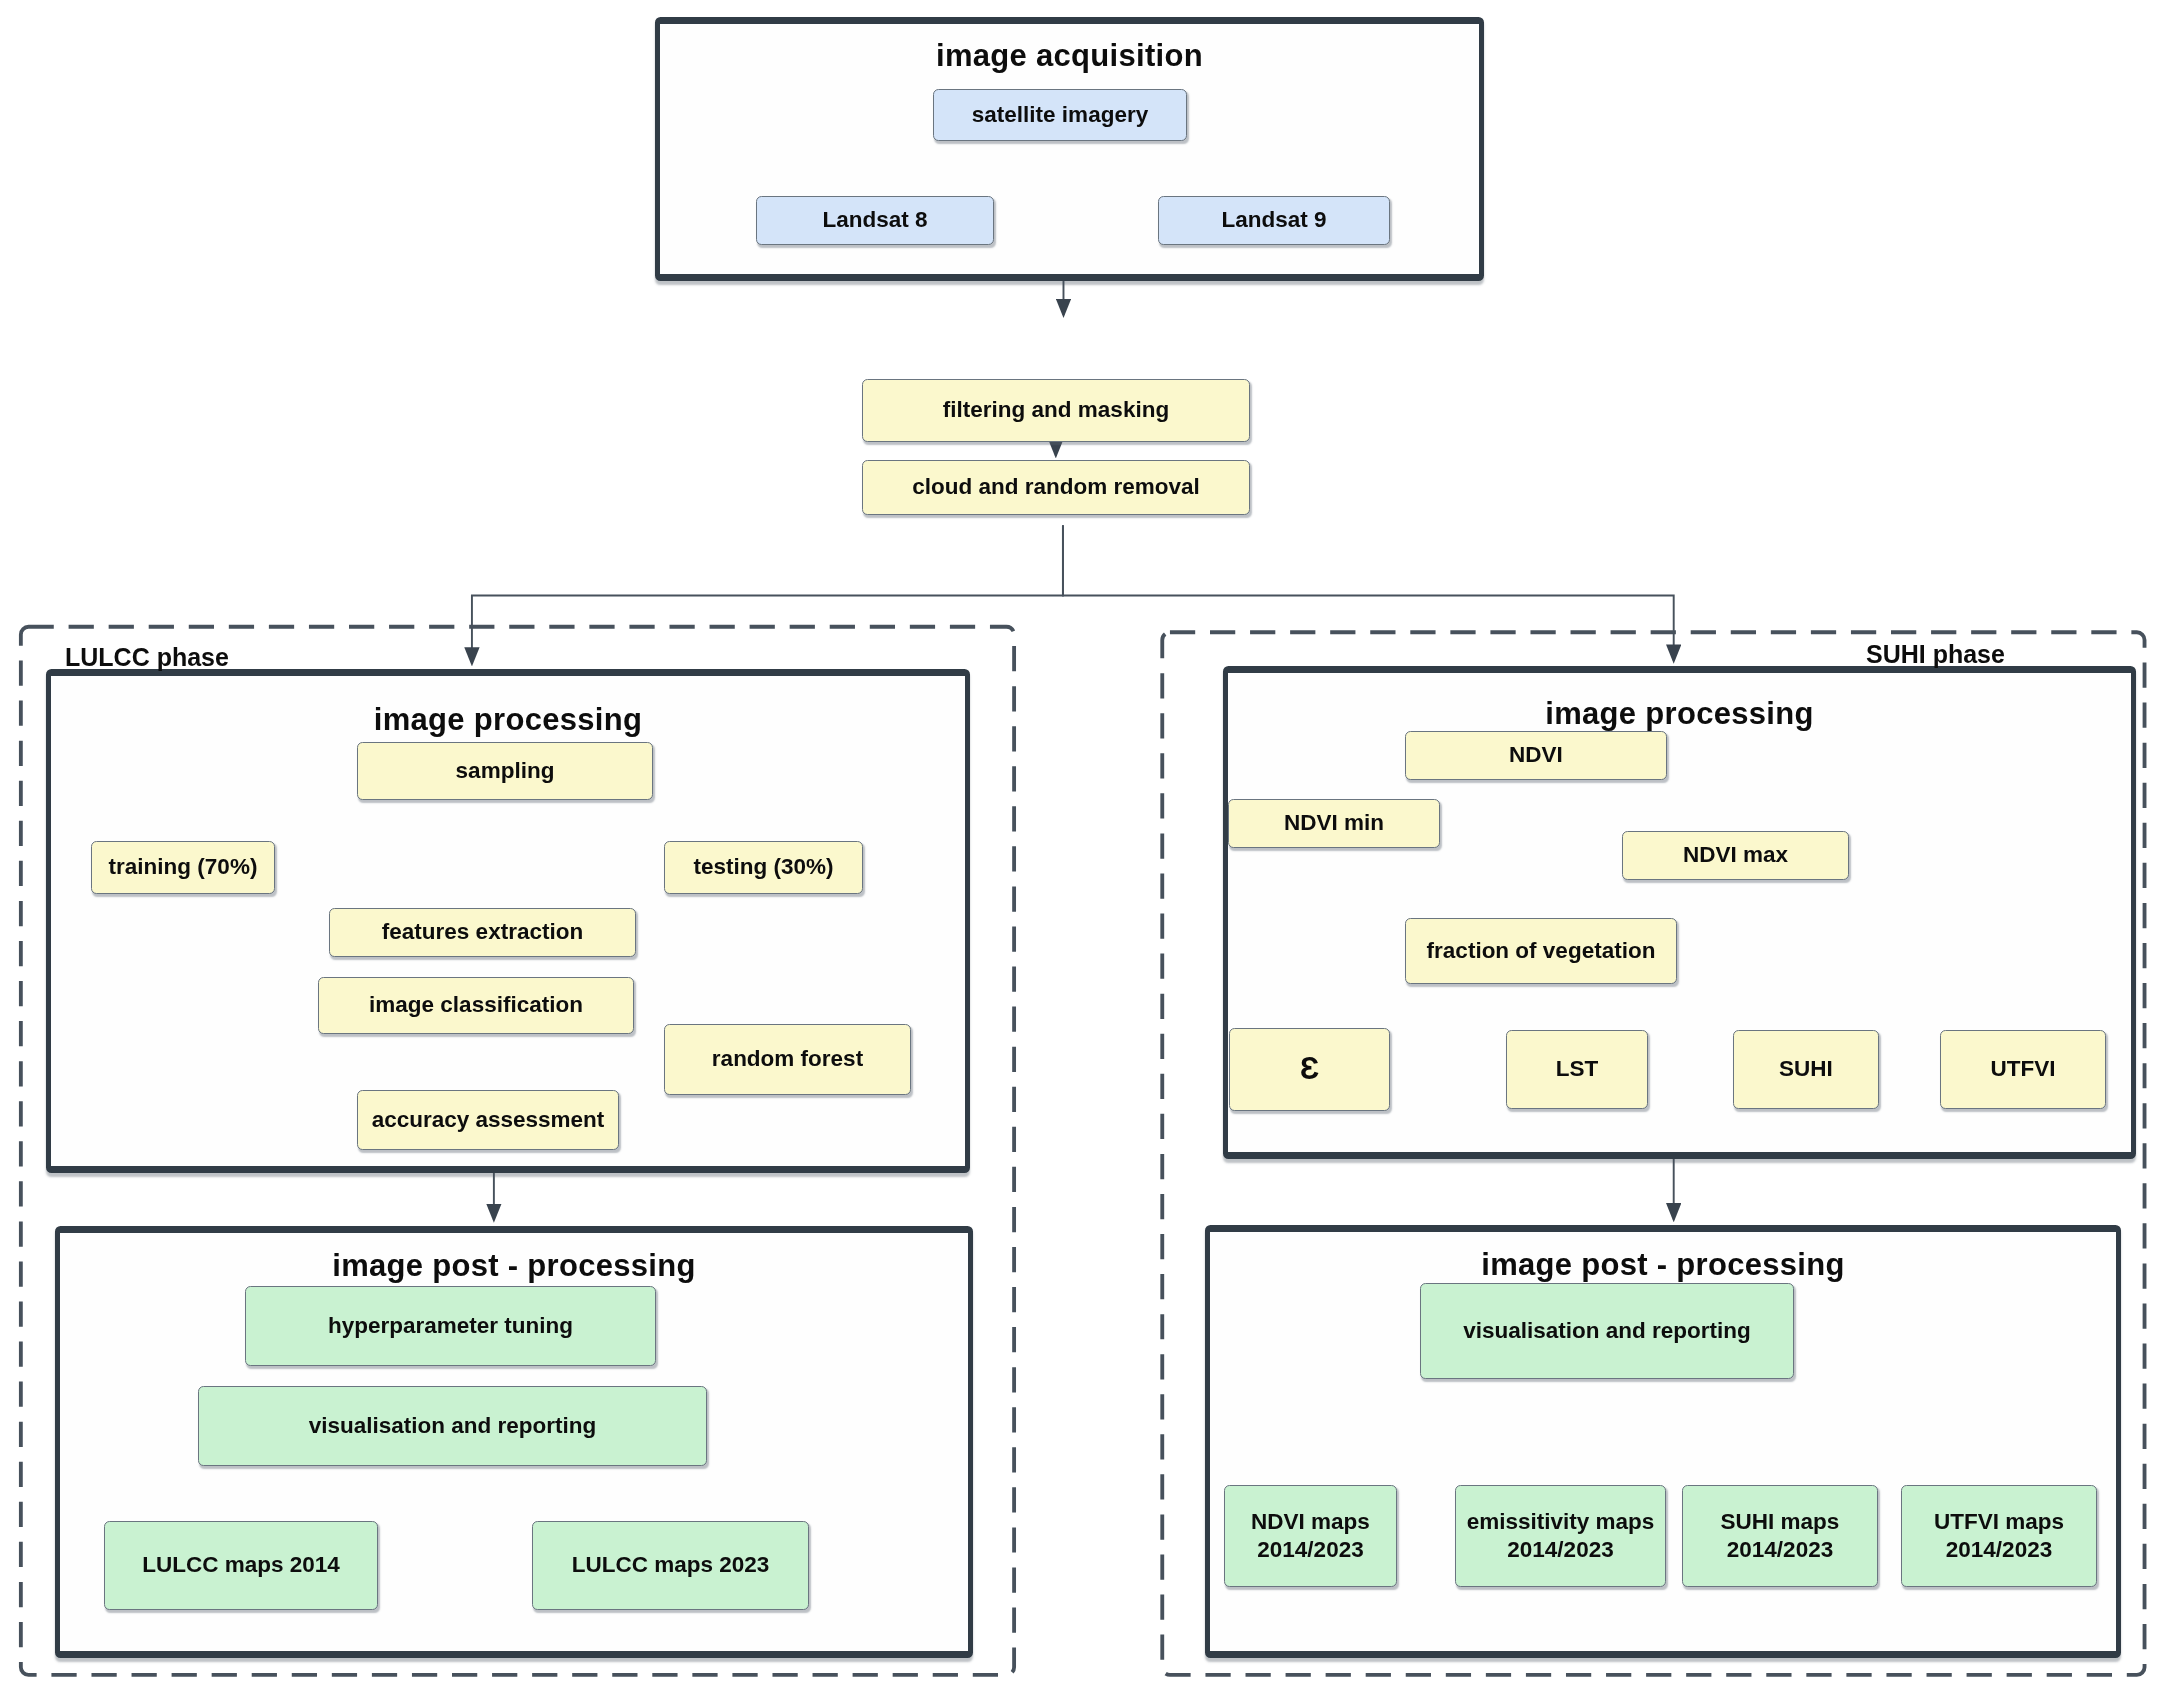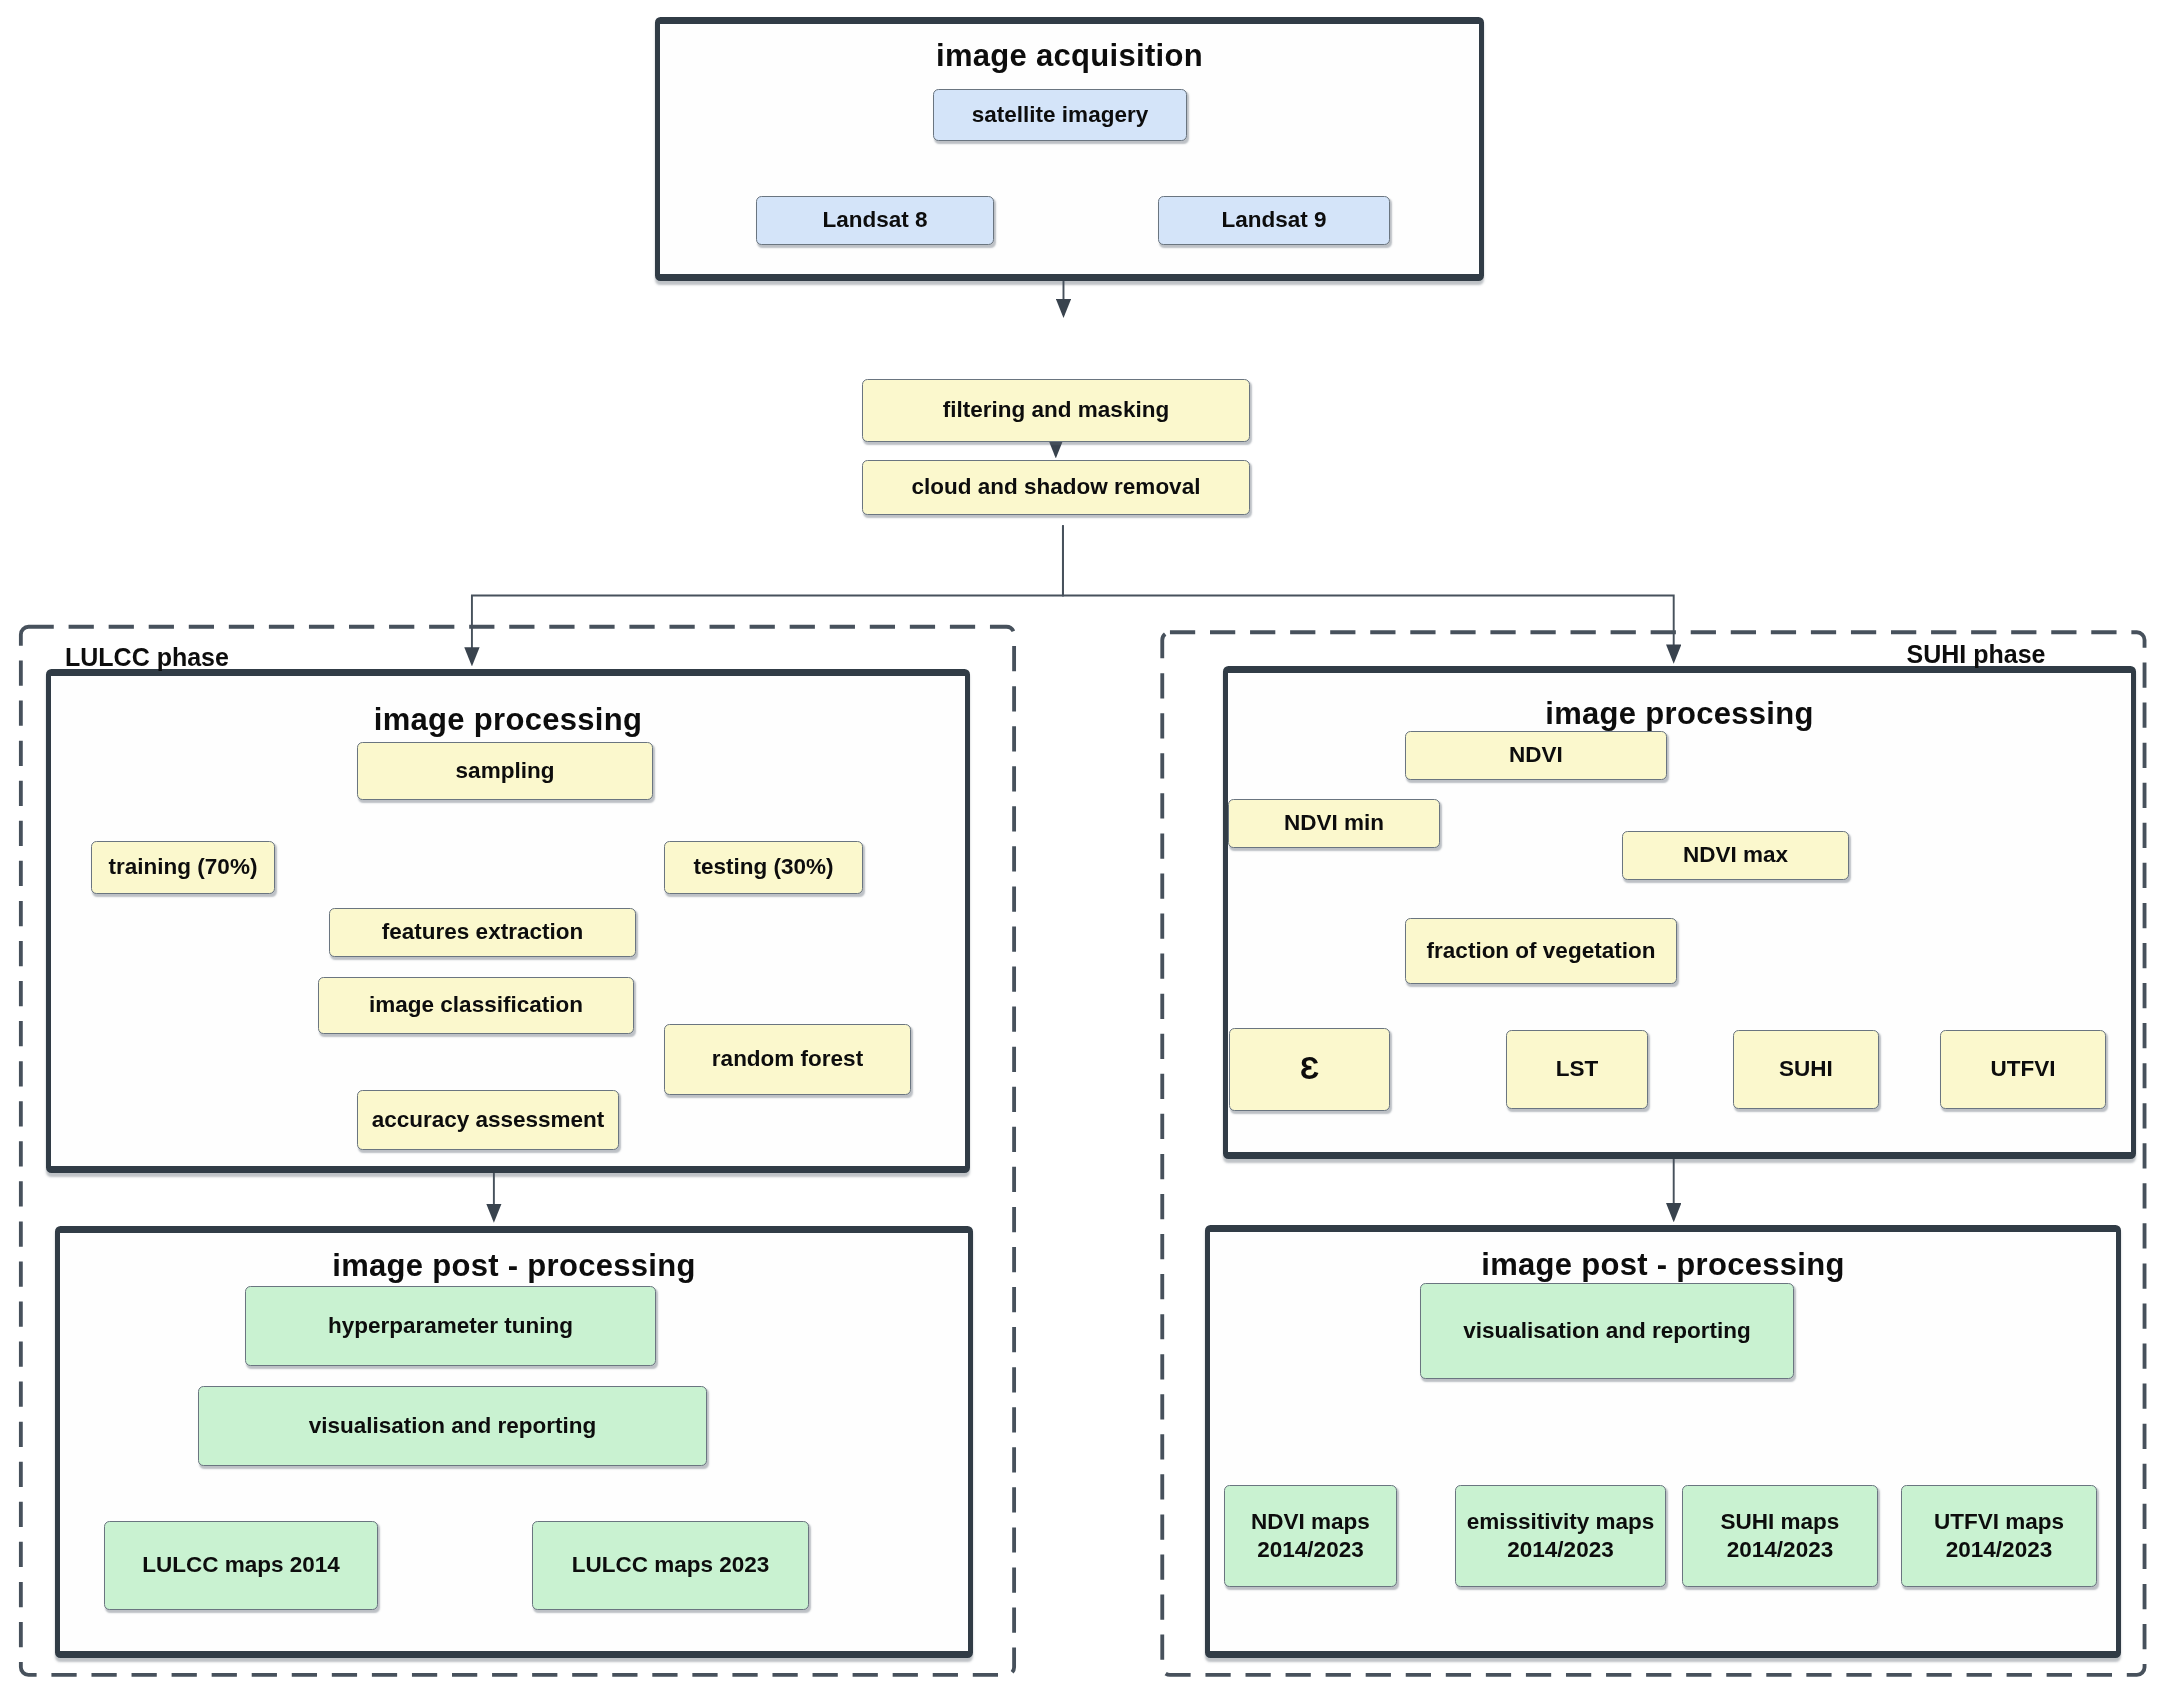--- a/index.html
+++ b/index.html
@@ -84,31 +84,31 @@
       <path d="M3050,2091 L3050,2222" marker-end="url(#arr)"></path>
 
       <path d="M2928,2513 L2928,2598 L2422,2598 L2422,2696" marker-end="url(#arr)"></path>
       <path d="M2928,2513 L2928,2696" marker-end="url(#arr)"></path>
       <path d="M2928,2513 L2928,2598 L3247,2598 L3247,2696" marker-end="url(#arr)"></path>
       <path d="M2928,2513 L2928,2598 L3643,2598 L3643,2696" marker-end="url(#arr)"></path>
     </g>
   </svg>
 
   <div class="phase-label" style="left:65px;top:643px;">LULCC phase</div>
-  <div class="phase-label" style="left:1866px;top:640px;width:220px;text-align:center;">SUHI phase</div>
+  <div class="phase-label" style="left:1866px;top:640px;width:220px;text-align:left;">SUHI phase</div>
 
   <div class="frame" style="left:655px;top:16.5px;width:819px;height:250px;">
     <div class="frame-title" style="top:14.3px;">image acquisition</div>
   </div>
   <div class="node blue" style="left:933px;top:89px;width:254px;height:52px;">satellite imagery</div>
   <div class="node blue" style="left:756px;top:196px;width:238px;height:49px;">Landsat 8</div>
   <div class="node blue" style="left:1158px;top:196px;width:232px;height:49px;">Landsat 9</div>
 
   <div class="node yellow" style="left:862px;top:379px;width:388px;height:63px;">filtering and masking</div>
-  <div class="node yellow" style="left:862px;top:460px;width:388px;height:55px;">cloud and shadow removal</div>
+  <div class="node yellow" style="left:862px;top:460px;width:388px;height:55px;">cloud and random removal</div>
 
   <div class="frame" style="left:46px;top:669px;width:914px;height:490px;">
     <div class="frame-title" style="top:26px;">image processing</div>
   </div>
   <div class="node yellow" style="left:357px;top:742px;width:296px;height:58px;">sampling</div>
   <div class="node yellow" style="left:91px;top:841px;width:184px;height:53px;">training (70%)</div>
   <div class="node yellow" style="left:664px;top:841px;width:199px;height:53px;">testing (30%)</div>
   <div class="node yellow" style="left:329px;top:908px;width:307px;height:49px;">features extraction</div>
   <div class="node yellow" style="left:318px;top:977px;width:316px;height:57px;">image classification</div>
   <div class="node yellow" style="left:664px;top:1024px;width:247px;height:71px;">random forest</div>

